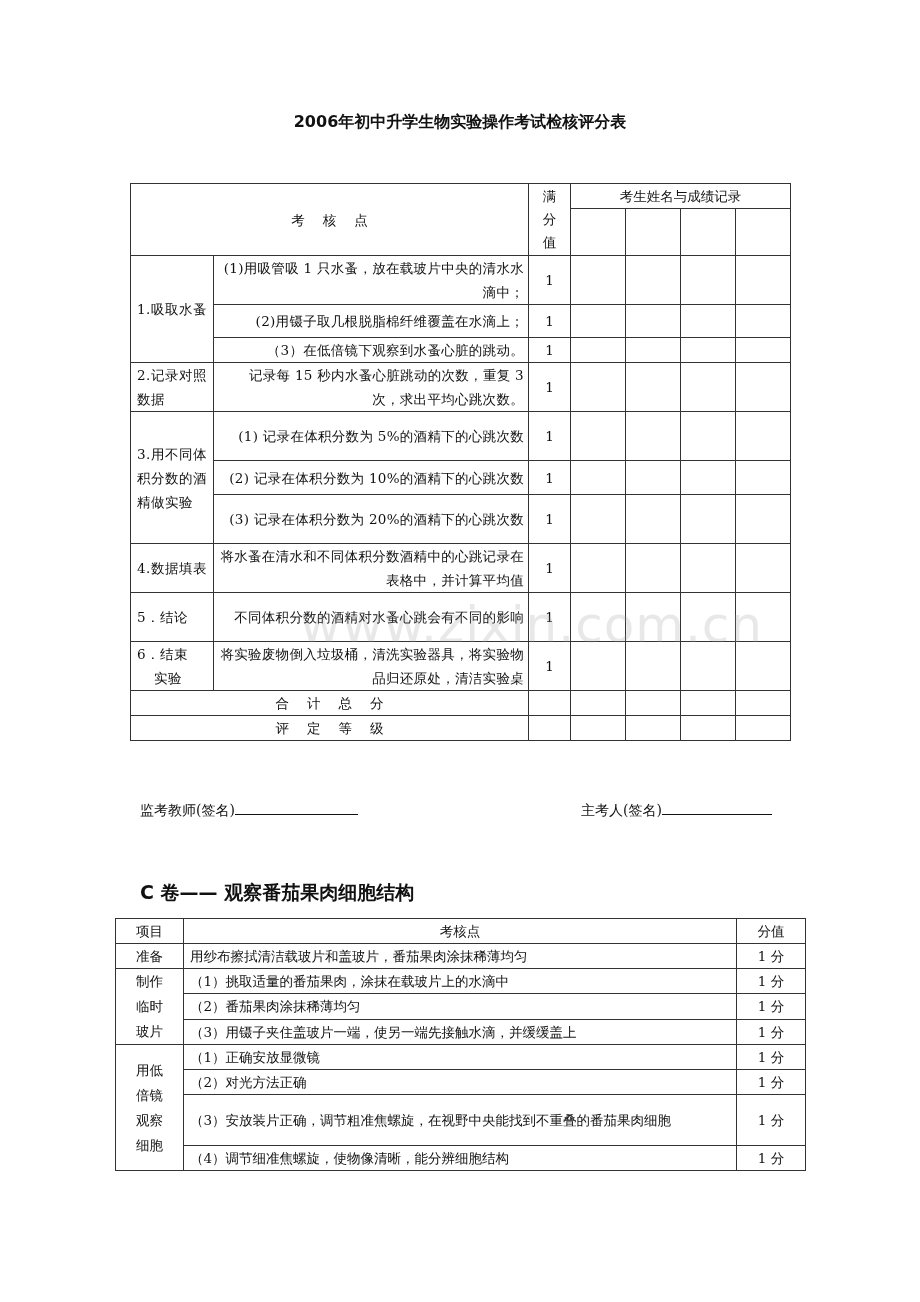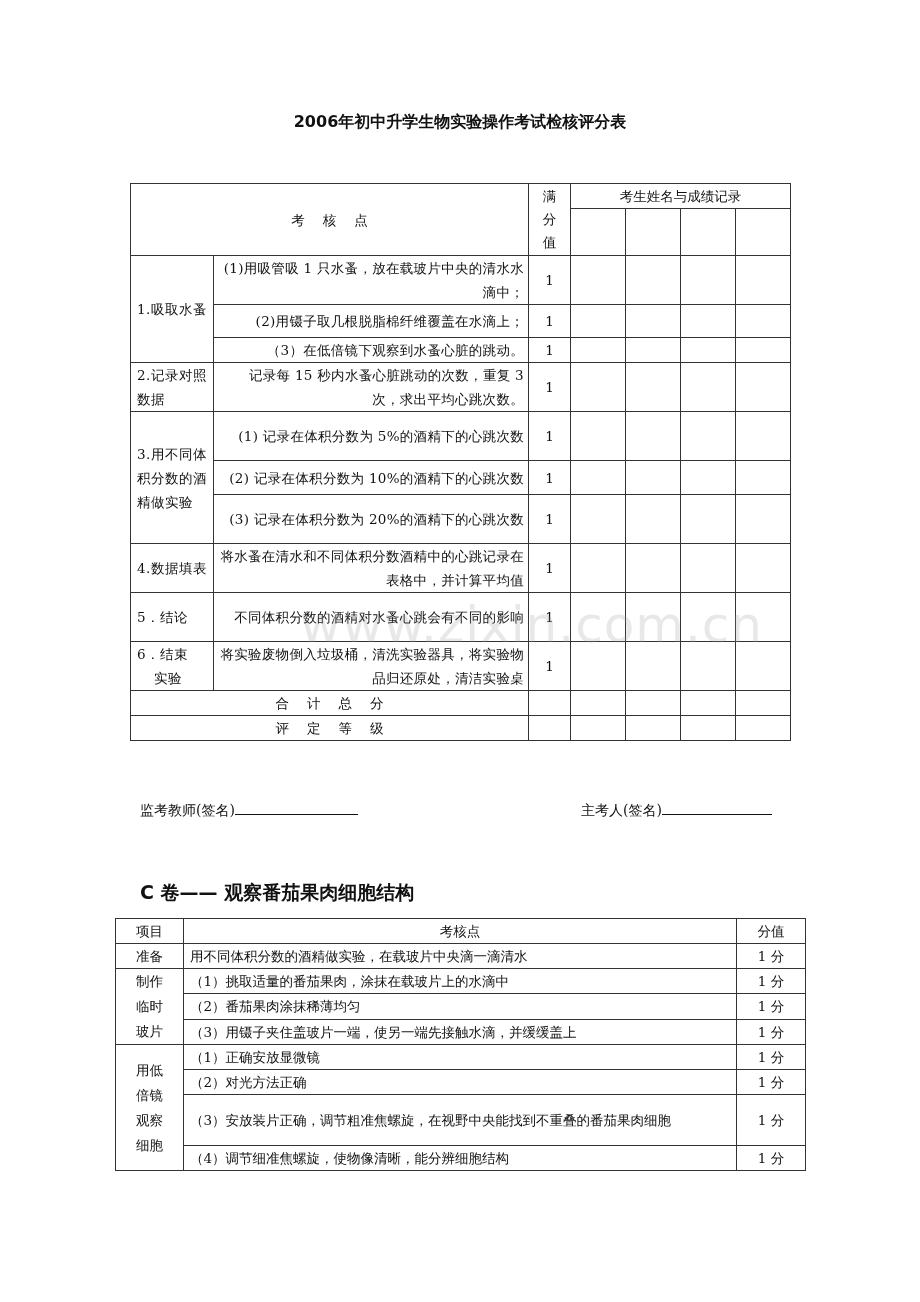--- a/index.html
+++ b/index.html
@@ -215,21 +215,21 @@
         <col style="width:69px">
     </colgroup>
     <tbody>
         <tr style="height:25px">
       <td class="c">项目</td>
       <td class="c">考核点</td>
       <td class="c">分值</td>
     </tr>
     <tr style="height:25px">
       <td class="c">准备</td>
-      <td class="txt">用不同体积分数的酒精做实验，在载玻片中央滴一滴清水</td>
+      <td class="txt">用纱布擦拭清洁载玻片和盖玻片，番茄果肉涂抹稀薄均匀</td>
       <td class="c">1 分</td>
     </tr>
 
     <tr style="height:25px">
       <td rowspan="3" class="cat">
         <div>制作</div>
         <div>临时</div>
         <div>玻片</div>
       </td>
       <td class="txt">（1）挑取适量的番茄果肉，涂抹在载玻片上的水滴中</td>

